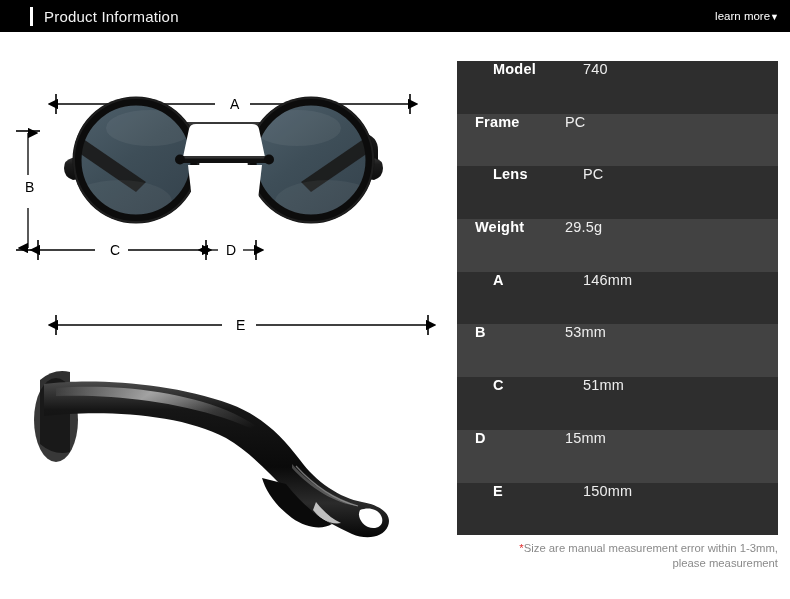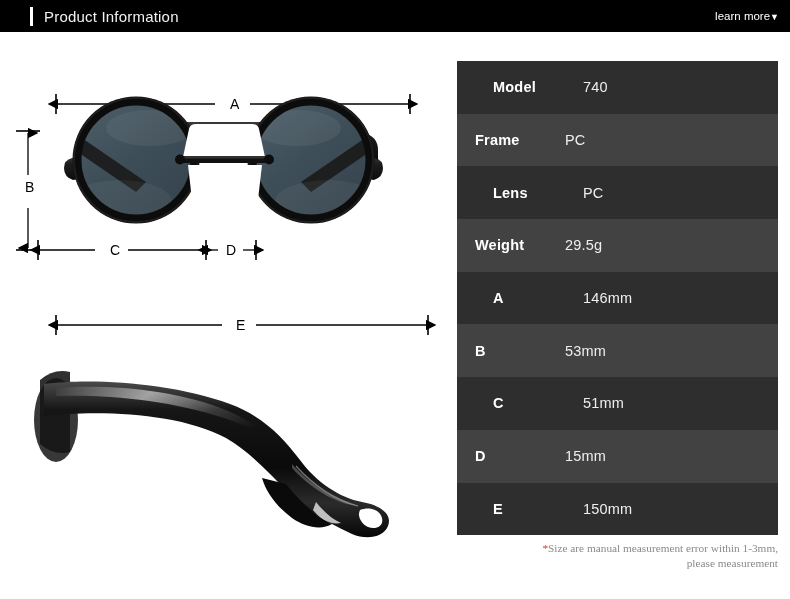--- a/index.html
+++ b/index.html
@@ -43,38 +43,38 @@
     line-height:1; padding:0 5px; text-align:center;
   }
   svg.dimlayer { position:absolute; left:0; top:0; overflow:visible; }
 
   
   .spec-table {
     position:absolute; left:457px; top:61px;
     width:321px;
   }
   .spec-row {
-    display:flex; align-items:center;
+    display:flex; align-items:flex-start;
     height:52.7px; padding-left:36px;
   }
   .spec-row.odd  { background:#2e2e2e; }
   .spec-row.even { background:#424242;padding-left:18px; }
   .spec-key {
     width:90px; flex:none;
     color:#ffffff; font-size:14.5px; font-weight:bold;
     letter-spacing:.2px;
   }
   .spec-val {
     color:#eeeeee; font-size:14.5px; letter-spacing:.2px;
   }
 
   .footnote {
     position:absolute; left:457px; top:541px; width:321px;
     text-align:right; color:#8a8a8a;
-    font-size:11.3px; line-height:15px;font-family:Liberation Serif, serif;
+    font-size:11.3px; line-height:15px;
   }
   .footnote .star { color:#e03030; }
 </style>
 </head>
 <body>
 
 <div class="page">
 
   <div class="header">
     <div class="header-accent"></div>

